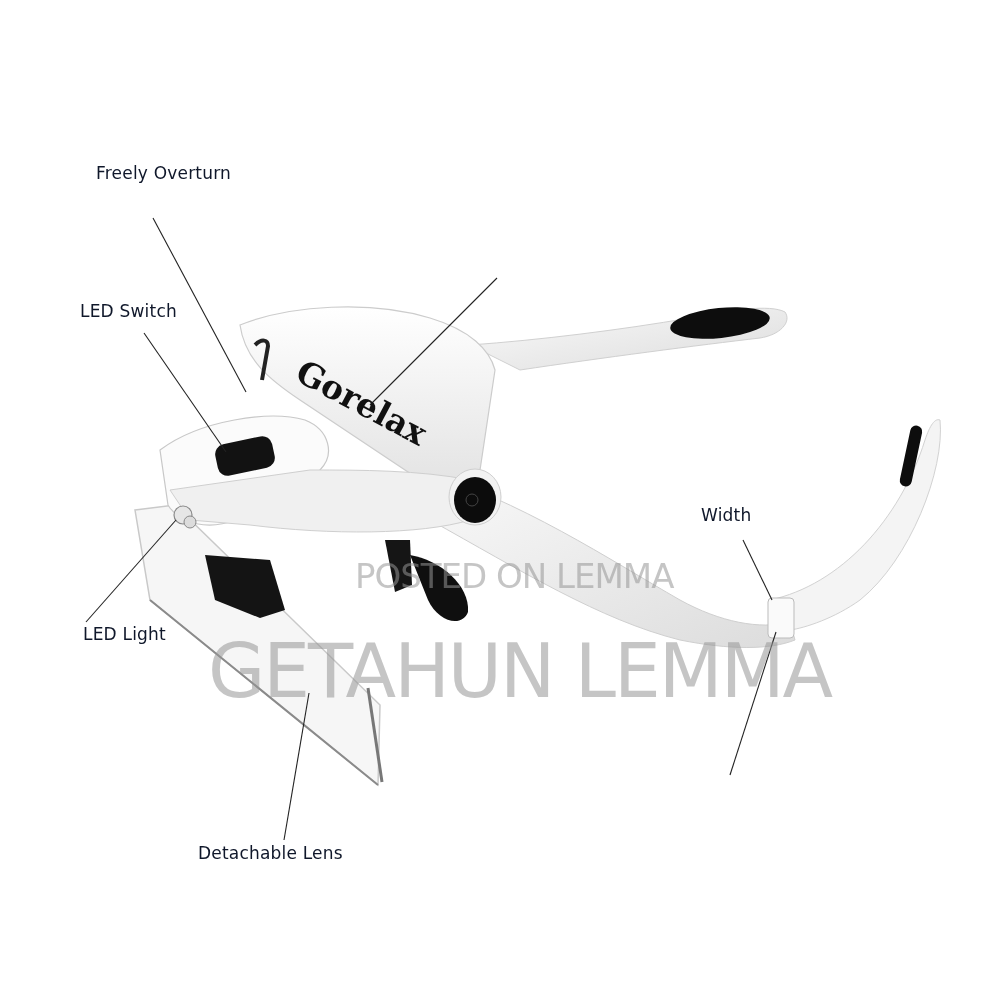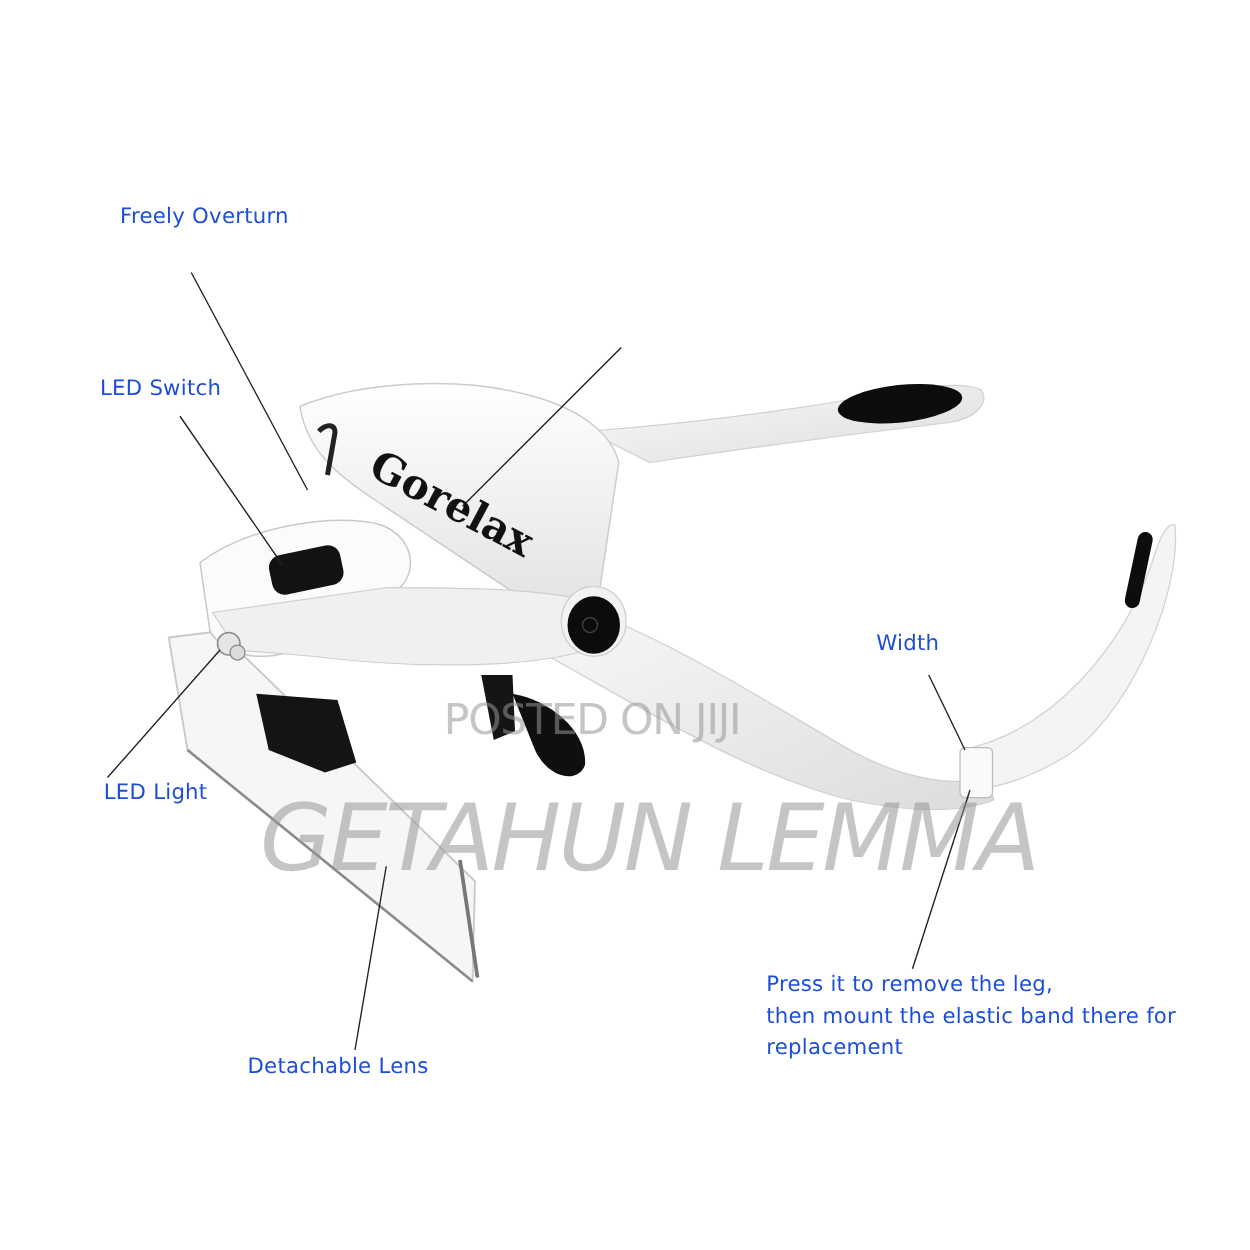--- a/index.html
+++ b/index.html
@@ -1,23 +1,23 @@
 <!DOCTYPE html>
 <html><head>
 <meta charset="utf-8">
 <style>
   html, body { margin: 0; padding: 0; background: #ffffff; }
   body { width: 1000px; height: 1000px; position: relative; overflow: hidden; font-family: "DejaVu Sans", sans-serif; }
   .stage { position: absolute; left: 0; top: 0; width: 1000px; height: 1000px; }
   svg.art { position: absolute; left: 0; top: 0; }
-  .label { position: absolute; color: #1d4ed8; font-size: 17px; line-height: 25px; letter-spacing: 0.2px; white-space: nowrap; }
+  .label { position: absolute; color: #0f172a; font-size: 17px; line-height: 25px; letter-spacing: 0.2px; white-space: nowrap; }
   .brand { position: absolute; left: 308px; top: 352px; font-family: "DejaVu Serif", serif; font-weight: bold; font-size: 33px; color: #111; transform: rotate(28deg); transform-origin: left top; }
   .wm { position: absolute; color: rgba(150,150,150,0.55); white-space: nowrap; font-family: "DejaVu Sans", sans-serif; }
   .wm-small { left: 355px; top: 556px; font-size: 34px; letter-spacing: -1px; }
-  .wm-big { left: 208px; top: 628px; font-size: 74px; letter-spacing: -2px; font-style: italic; }
+  .wm-big { left: 208px; top: 628px; font-size: 74px; letter-spacing: -2px; }
 </style>
 </head>
 <body>
 
 <div class="stage">
 
   <svg class="art" width="1000" height="1000" viewBox="0 0 1000 1000">
     <defs>
       <linearGradient id="bodyGrad" x1="0" y1="0" x2="0" y2="1">
         <stop offset="0" stop-color="#ffffff"></stop>
@@ -89,26 +89,21 @@
     <div>Freely Overturn</div>
   </div>
 
 
   <div class="label" style="left:80px; top:299px;">LED Switch</div>
 
   <div class="label" style="left:47px; top:622px;margin-left:36px;">LED Light</div>
 
   <div class="label" style="left:701px; top:503px;">Width</div>
 
-  <div class="label" style="left:613px; top:776px;">
-    <div>Press it to remove the leg,</div>
-    <div>then mount the elastic band there for</div>
-    <div>replacement</div>
-  </div>
 
   <div class="label" style="left:198px; top:841px;">
     <div>Detachable Lens</div>
   </div>
 
-  <div class="wm wm-small">POSTED ON JIJI</div>
+  <div class="wm wm-small">POSTED ON LEMMA</div>
   <div class="wm wm-big">GETAHUN LEMMA</div>
 
 </div>
 
 </body></html>

